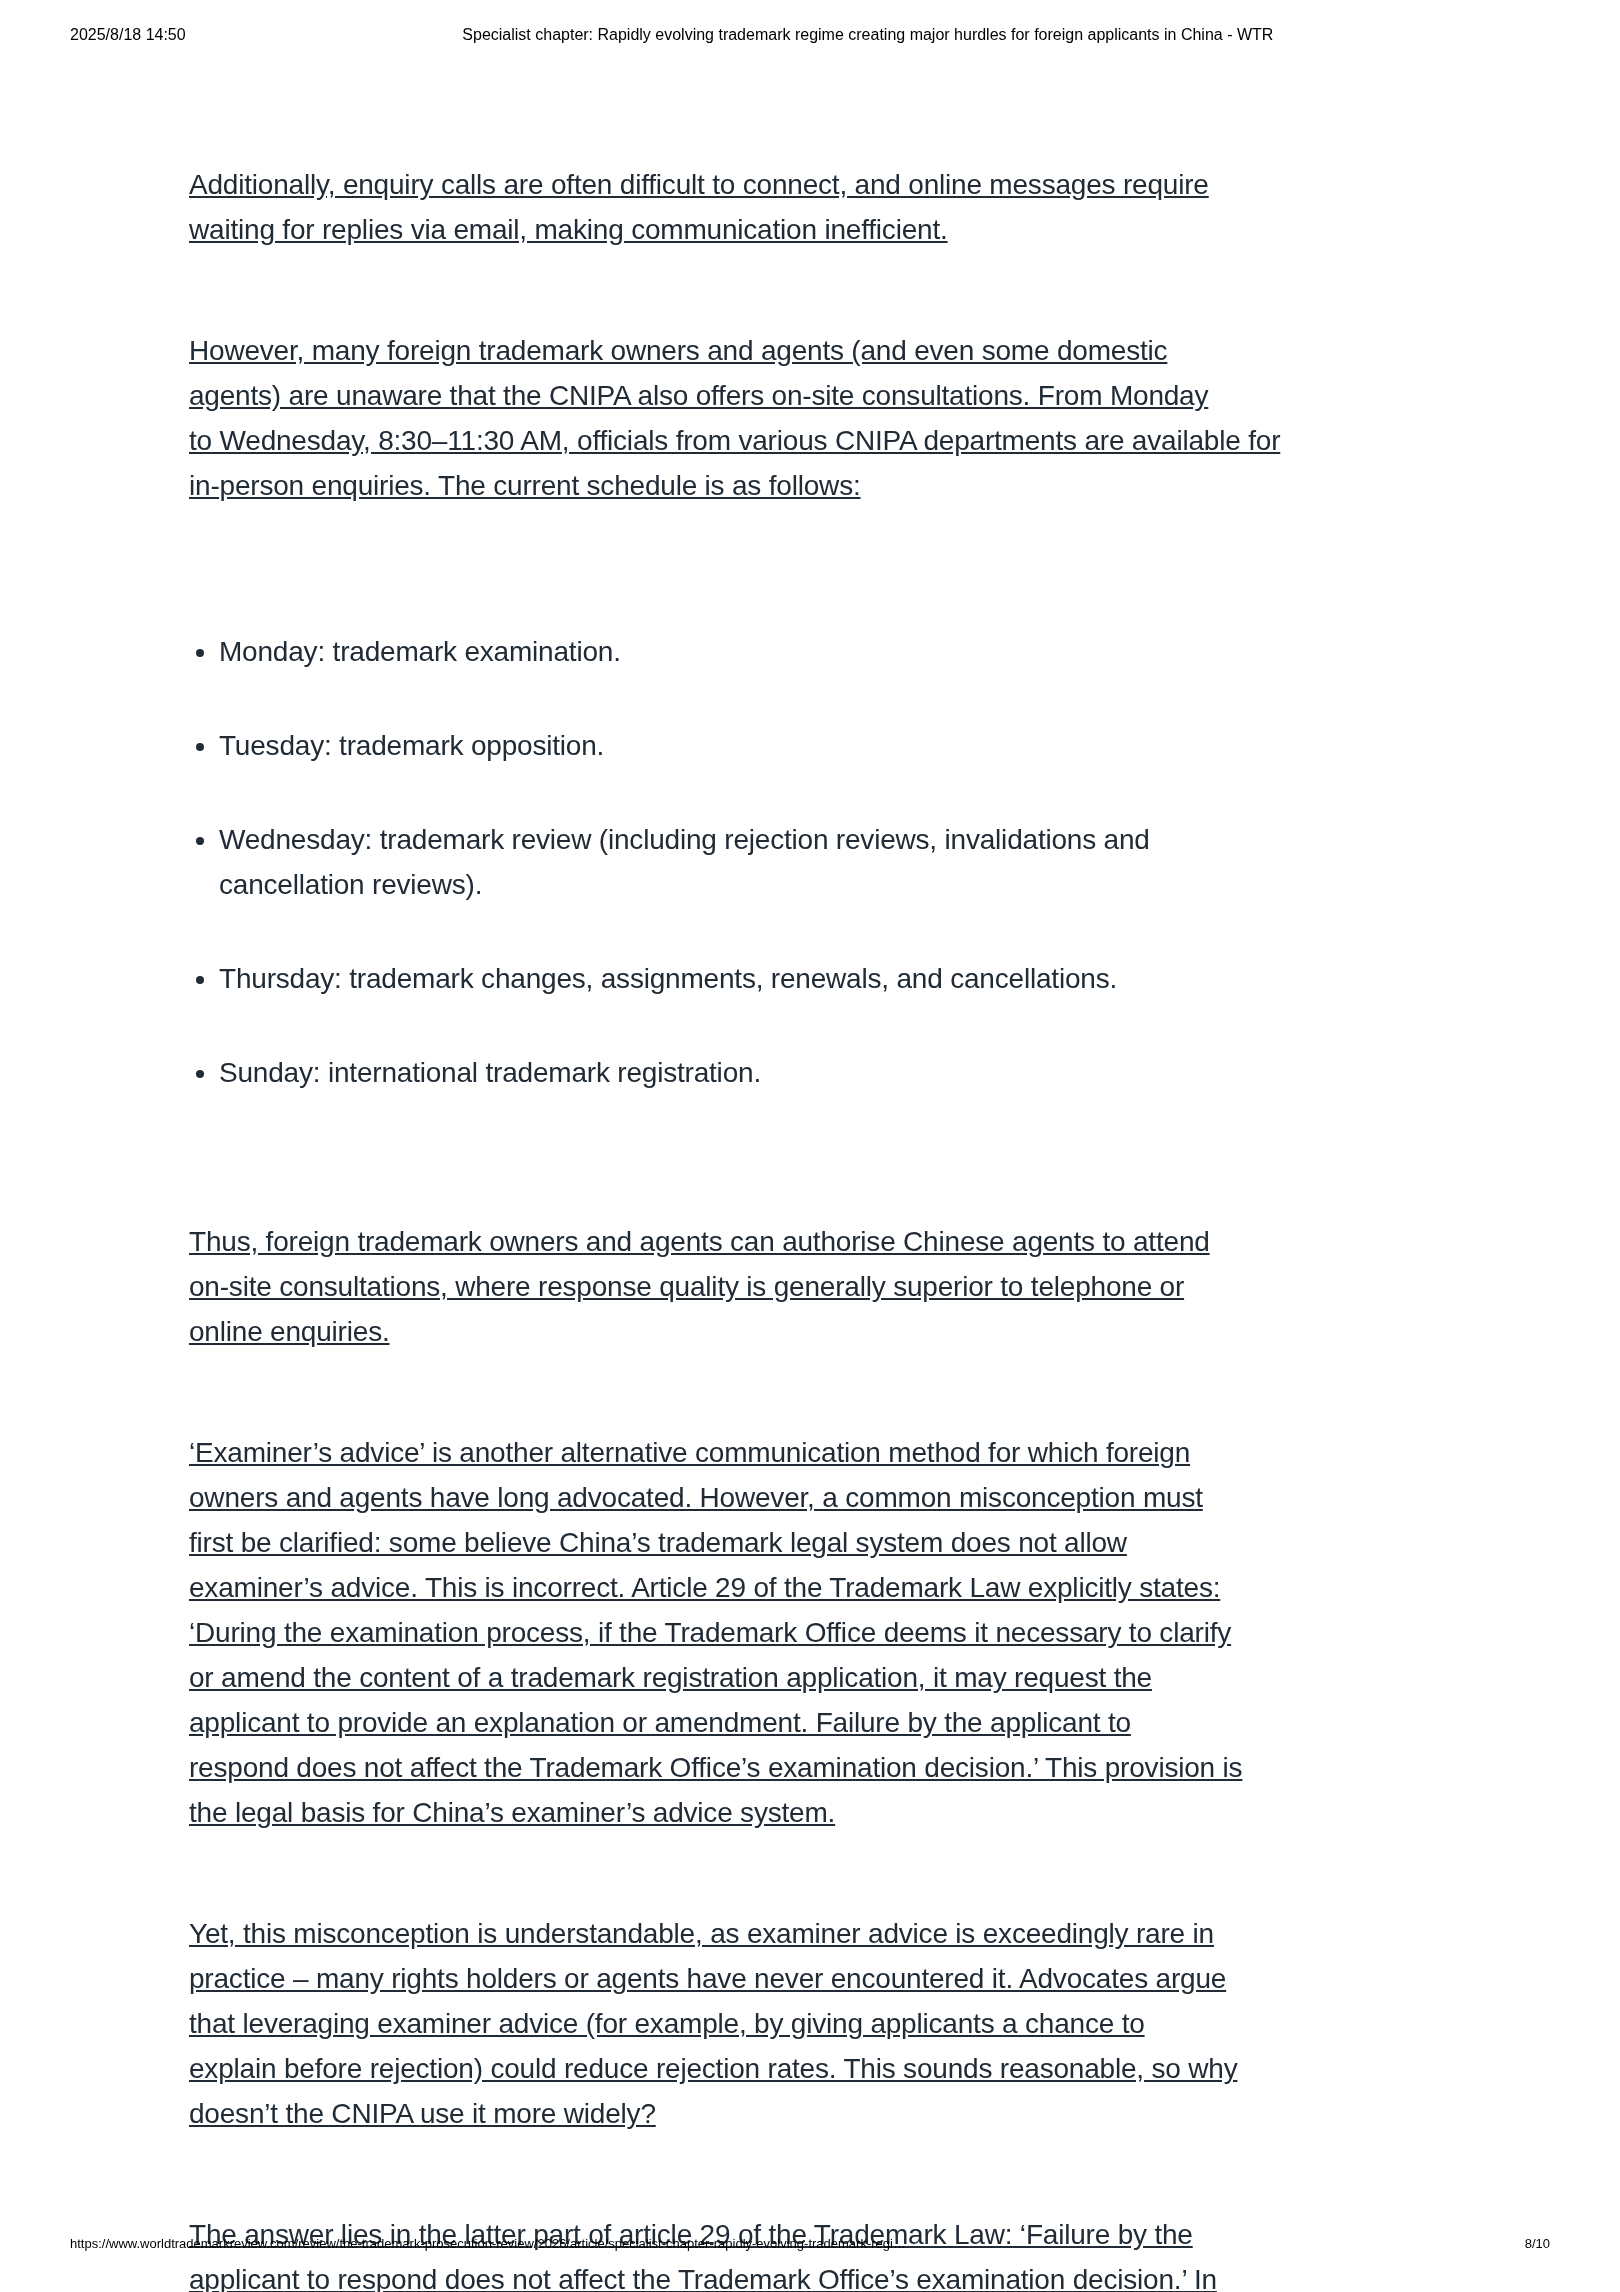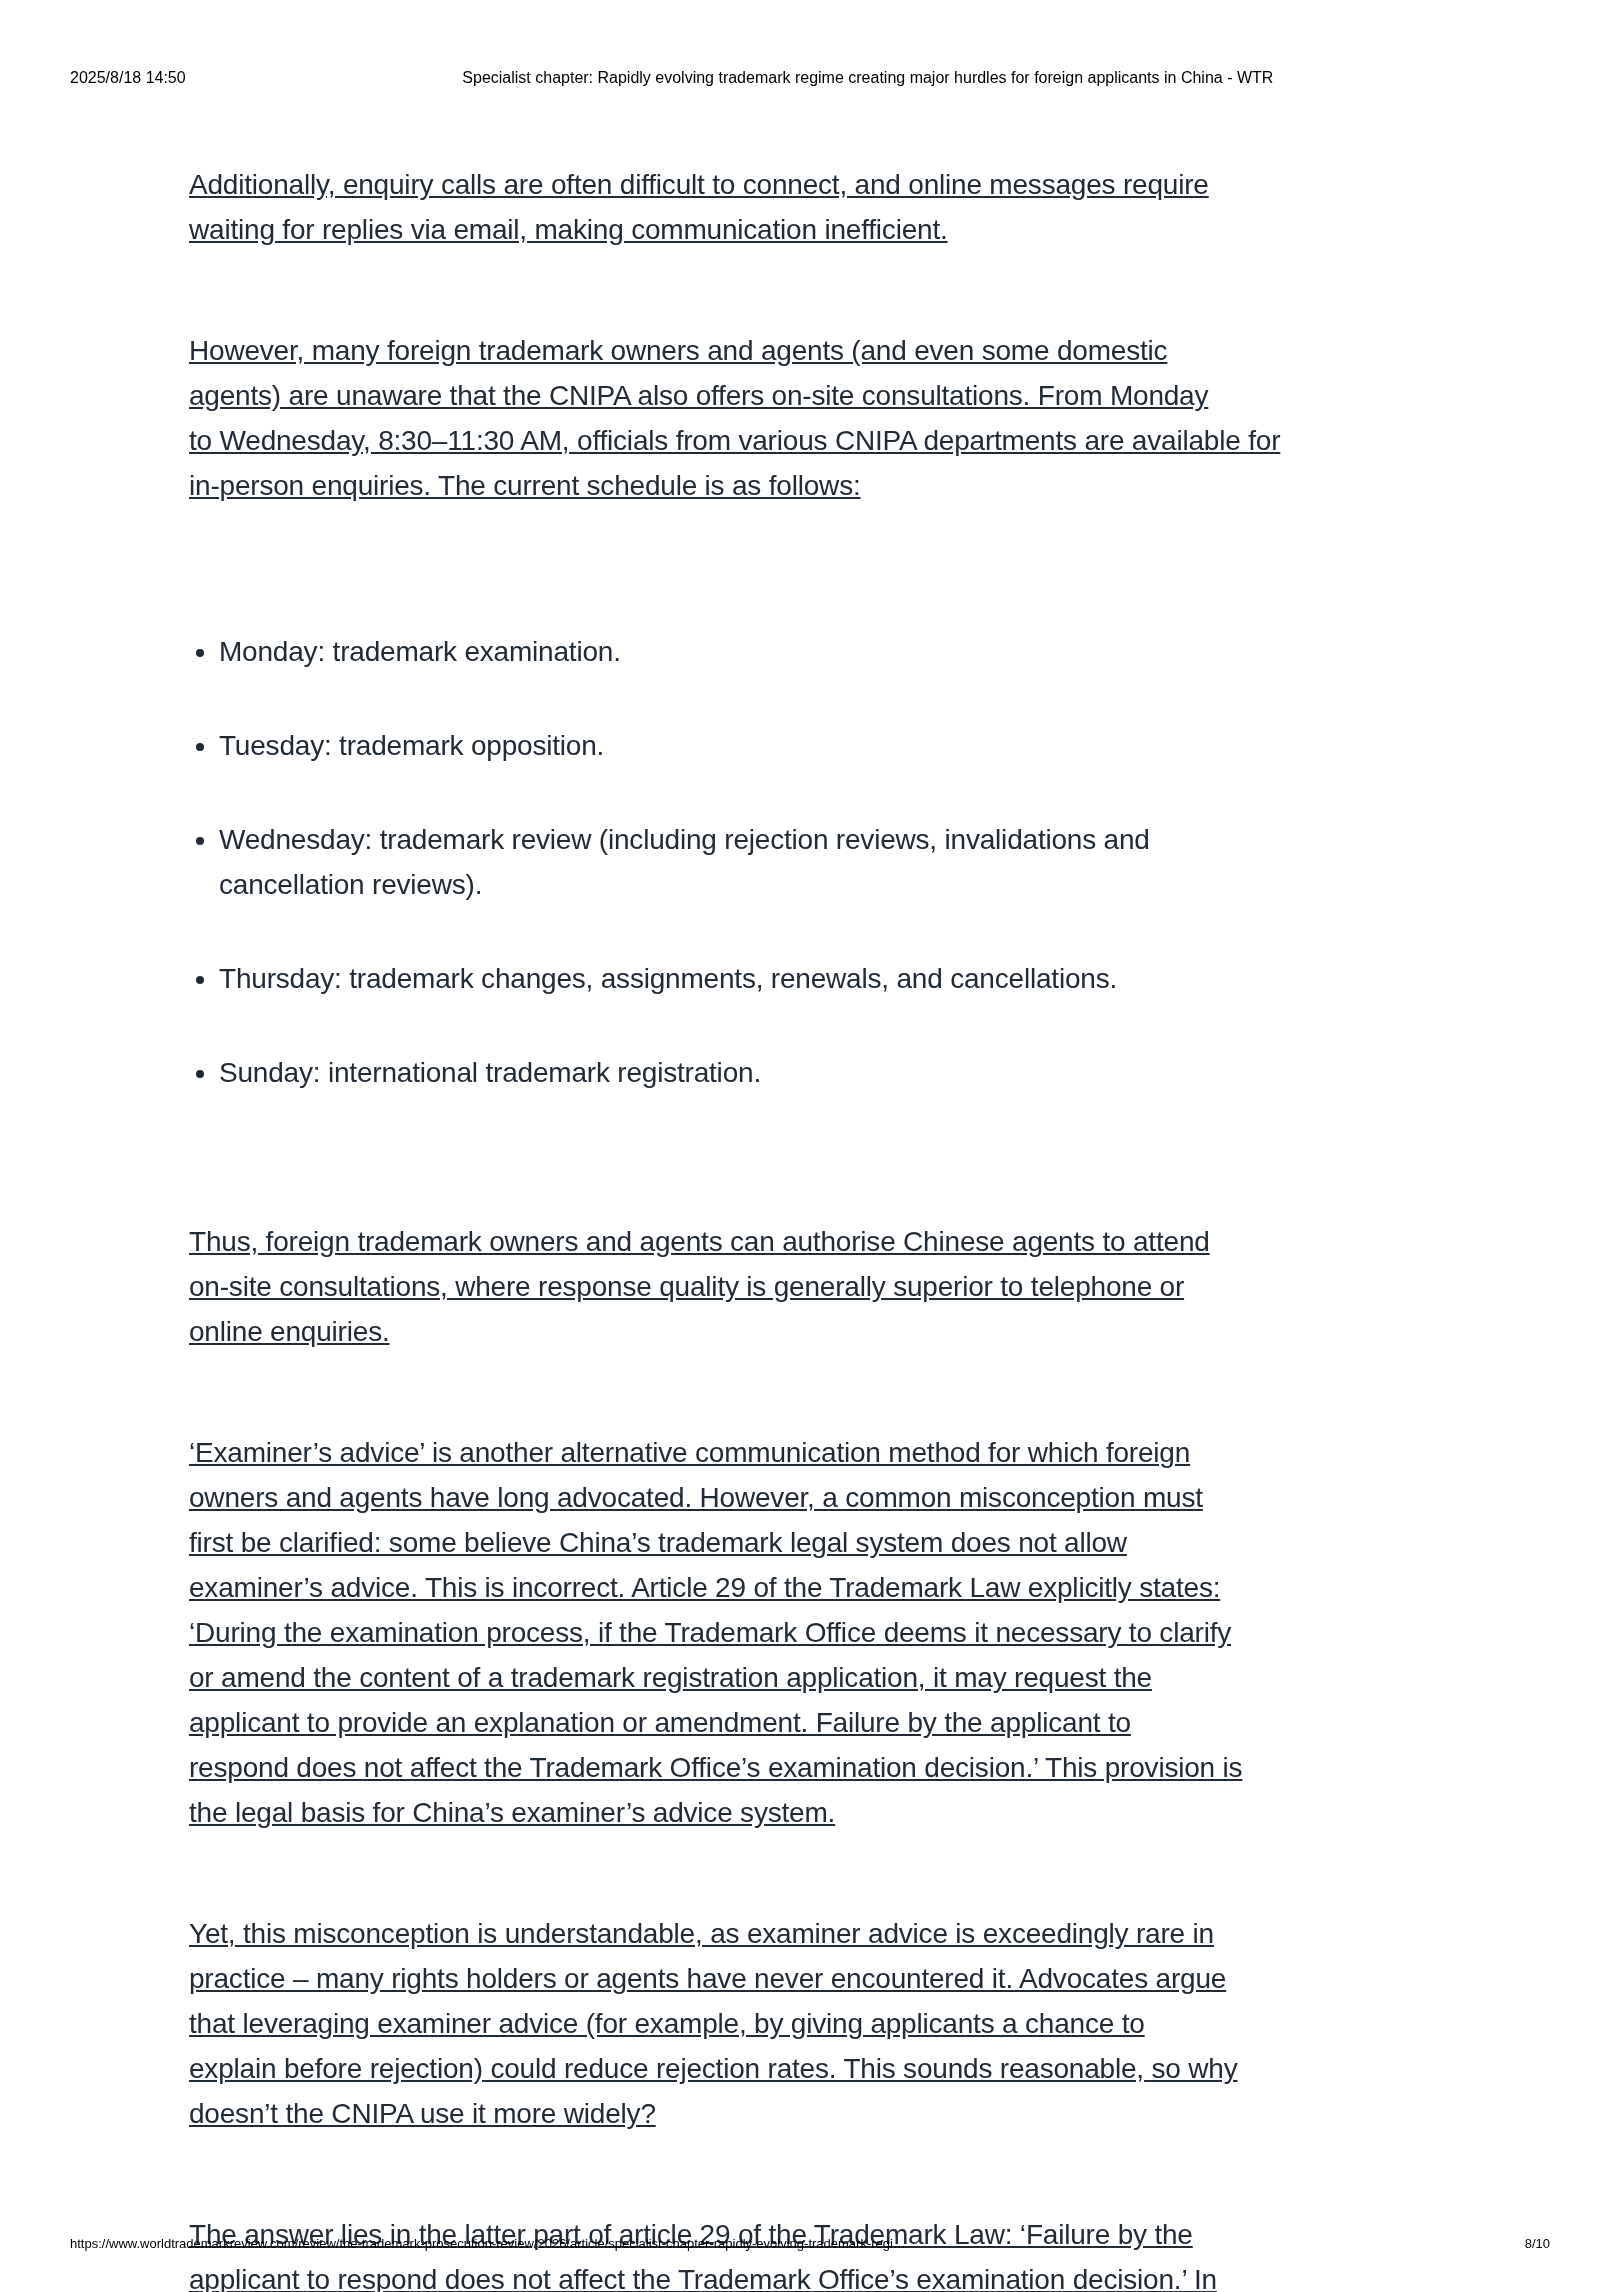--- a/index.html
+++ b/index.html
@@ -24,21 +24,20 @@
     color: #000000;
     white-space: nowrap;
   }
   .print-header .datetime {
     flex: 0 0 auto;
   }
   .print-header .doc-title {
     flex: 1 1 auto;
     text-align: center;
     overflow: hidden;
-    margin-top: 43px;
   }
   .article-body {
     position: absolute;
     top: 117px;
     left: 172px;
     width: 1323px;
     color: #212b36;
     font-size: 28px;
     line-height: 45px;
     letter-spacing: -0.2px;

